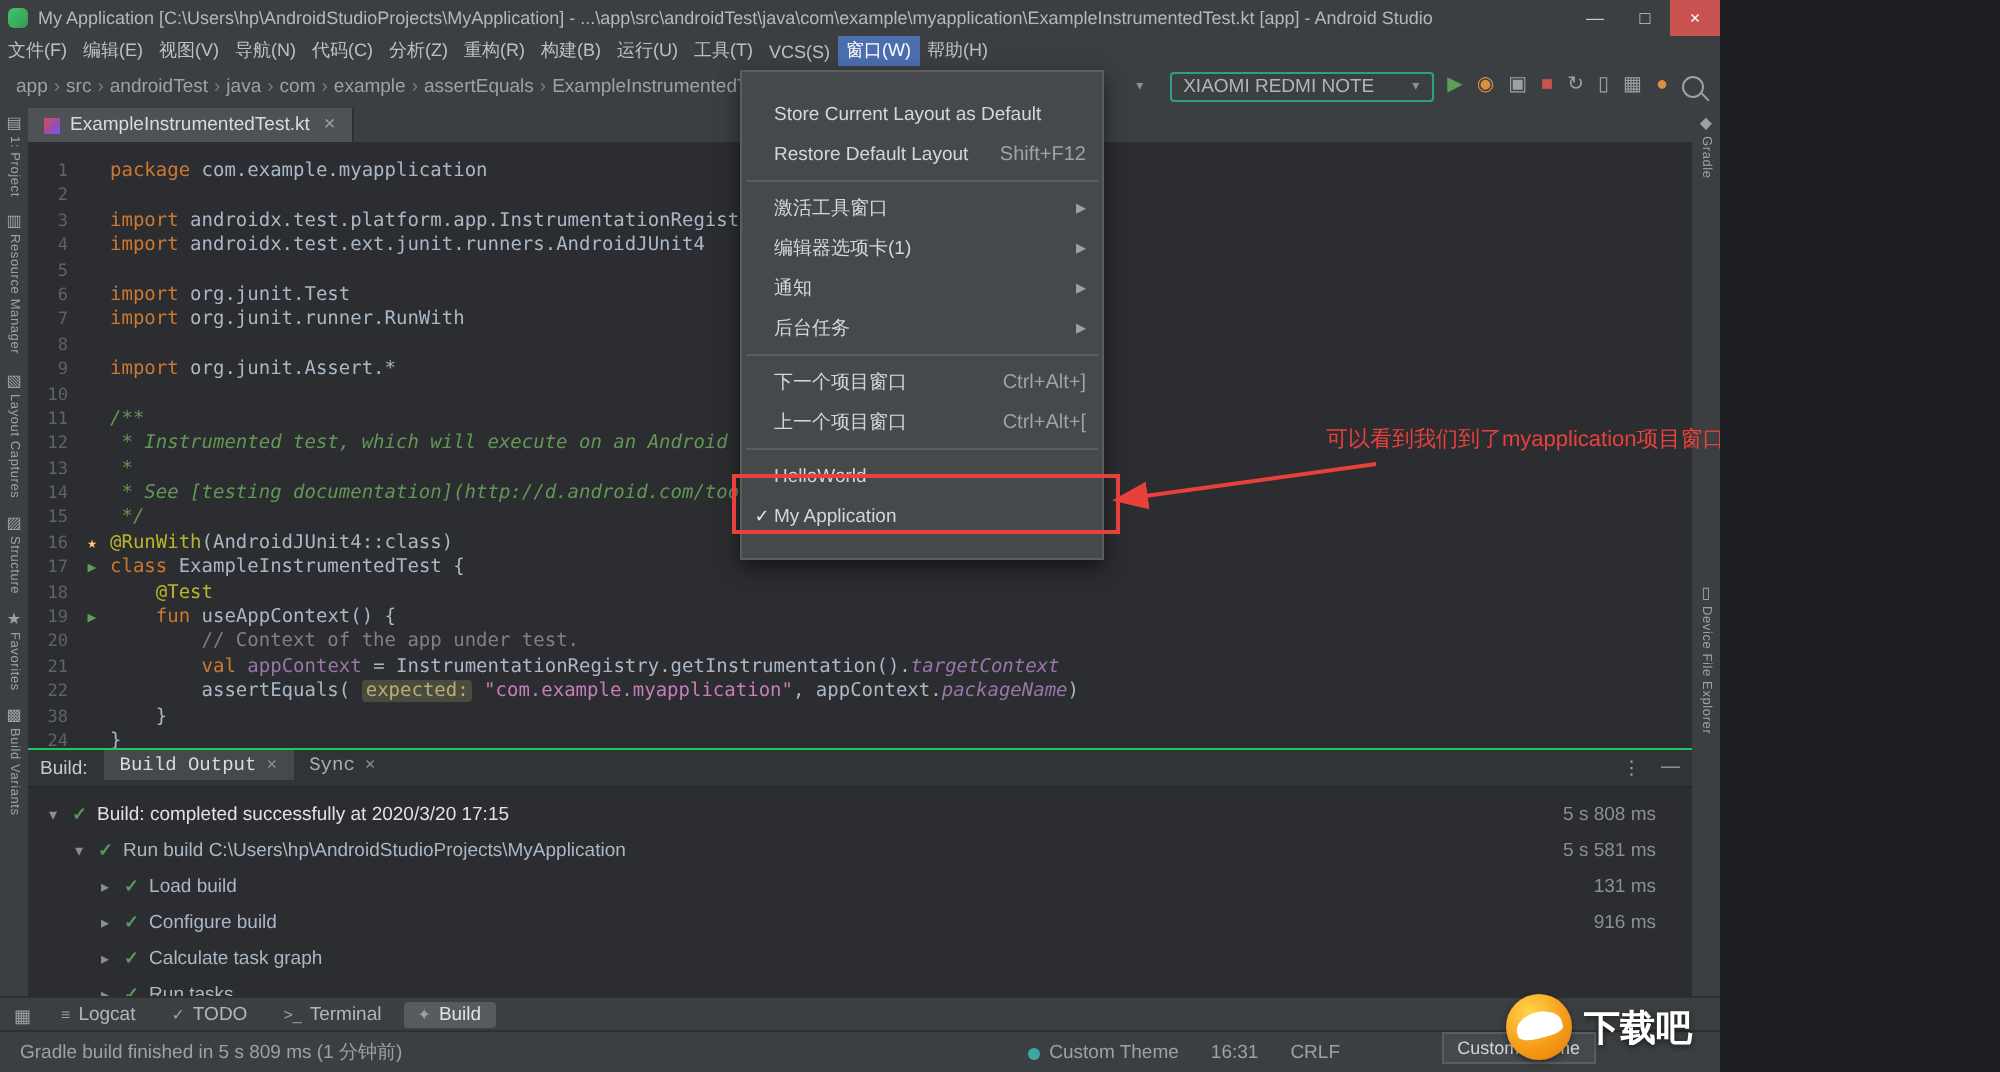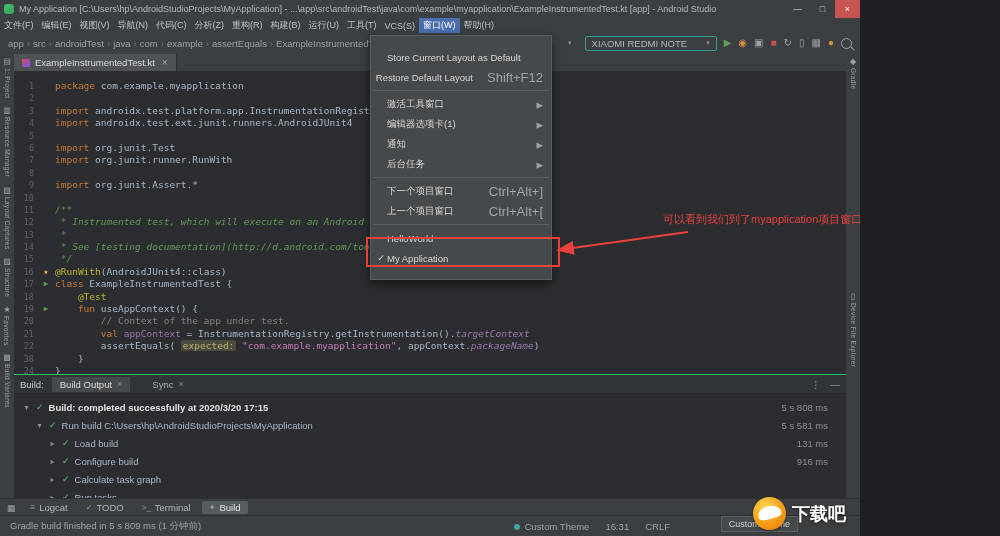--- a/index.html
+++ b/index.html
@@ -74,30 +74,30 @@
   .tk-v{color:#9876aa;}
   .tk-f{color:#9876aa;font-style:italic;}
   .tk-h{color:#b6ae6f;background:#4a4b3f;border-radius:2px;padding:0 2px;}
 
   
   .build-panel{position:absolute;left:14px;right:14px;top:374px;height:124px;background:#2b2d30;
                border-top:1px solid #22c55e;font-size:9.5px;}
   .build-header{height:18px;background:#313436;display:flex;align-items:center;gap:8px;
                 padding:0 6px;border-bottom:1px solid #26282a;color:#b6babd;}
   .build-label{color:#c7cacd;}
-  #build-tabs{display:flex;gap:14px;height:100%;align-items:center;}
+  #build-tabs{display:flex;gap:0;height:100%;align-items:flex-start;font-family:Liberation Mono, monospace;}
   .btab{display:flex;align-items:center;gap:5px;padding:2px 8px;color:#a9adb1;}
   .btab.active{background:#46494b;color:#dadcde;}
   .btab-x{color:#8b8f94;font-size:9px;}
   .build-header-right{margin-left:auto;display:flex;gap:10px;color:#9da1a6;}
   #build-tree{padding-top:4px;}
   .brow{height:18px;display:flex;align-items:center;gap:5px;color:#a9b7c6;}
   .bchev{width:9px;color:#8b8f94;font-size:8px;text-align:center;}
   .bcheck{color:#57965c;font-weight:bold;font-size:9px;}
-  .btext.bold{color:#dfe1e3;font-weight:bold;}
+  .btext.bold{color:#dfe1e3;font-weight:normal;}
   .btime{margin-left:auto;padding-right:18px;color:#8b8f94;}
 
   
   .bottombar{position:absolute;left:0;right:0;top:498px;height:17px;background:#3c3f41;
              display:flex;align-items:center;gap:4px;font-size:9.5px;color:#b2b6ba;
              border-top:1px solid #2d2f30;padding-left:3px;}
   .bb-corner{color:#9da1a6;font-size:9px;padding:0 4px;}
   .bb-item{display:flex;align-items:center;gap:4px;padding:1px 7px;border-radius:2px;}
   .bb-item.active{background:#565b5d;color:#e0e2e4;}
   .bb-glyph{font-size:8px;color:#9da1a6;}
@@ -112,21 +112,21 @@
   .dot{width:6px;height:6px;border-radius:50%;background:#3ea8a0;display:inline-block;}
   .status-badge{position:absolute;right:62px;bottom:4px;background:#46494b;color:#d0d3d6;
                 font-size:9px;padding:2px 7px;border:1px solid #5a5e60;z-index:85;}
 
   
   .popup{position:absolute;left:370px;top:35px;width:180px;background:#46494b;z-index:40;
          border:1px solid #5a5e60;box-shadow:0 4px 10px rgba(0,0,0,.55);padding:11px 0;font-size:9.5px;}
   .mm-row{height:20px;display:flex;align-items:center;color:#d4d6d8;padding:0 8px 0 4px;}
   .mm-check{width:12px;text-align:center;color:#e4e6e8;font-size:9px;}
   .mm-label{white-space:nowrap;}
-  .mm-right{margin-left:auto;color:#9fa2a6;font-size:13px;padding-left:14px;}
+  .mm-right{margin-left:auto;color:#9fa2a6;font-size:10px;padding-left:14px;}
   .mm-sep{height:1px;background:#5a5e60;margin:3px 2px;}
 
   
   .anno-rect{position:absolute;left:366px;top:237px;width:190px;height:26px;
              border:2px solid #e8413c;z-index:50;pointer-events:none;}
   .anno-text{position:absolute;left:663px;top:212px;color:#e8413c;font-size:11px;z-index:60;white-space:nowrap;}
   .anno-svg{position:absolute;left:0;top:0;z-index:60;pointer-events:none;}
 
   
   .wm{position:absolute;right:14px;bottom:6px;display:flex;align-items:center;gap:6px;z-index:90;}

